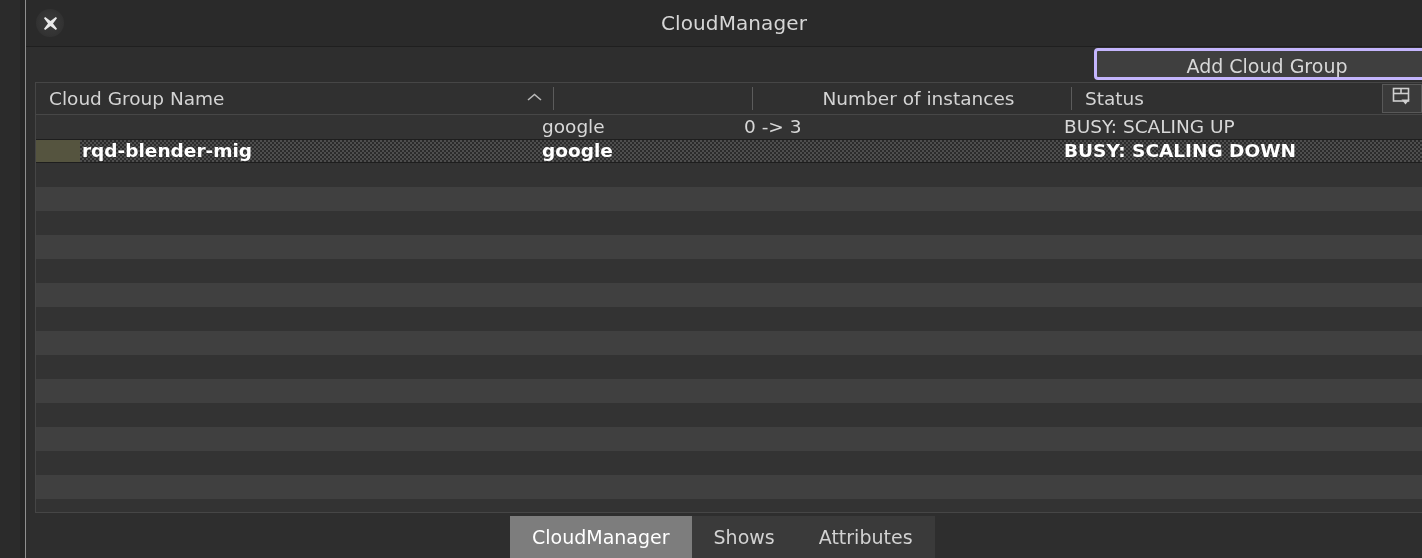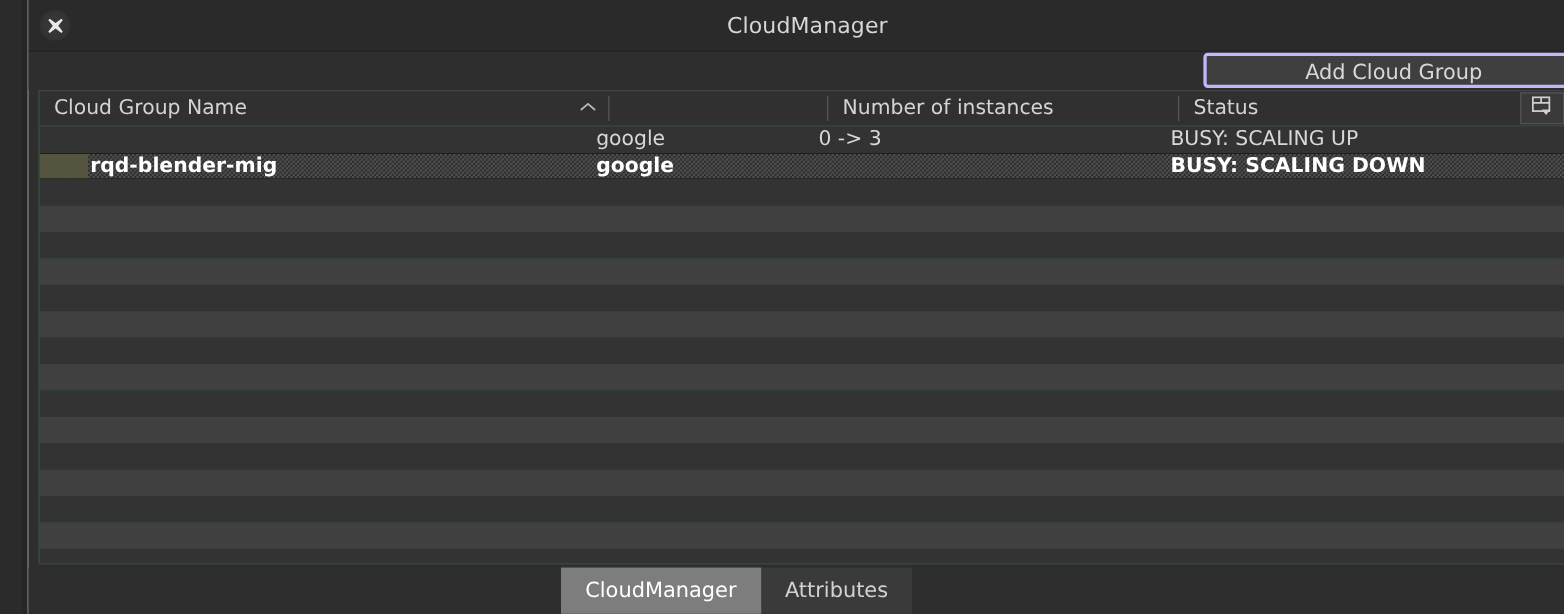--- a/index.html
+++ b/index.html
@@ -282,21 +282,21 @@
       </div>
       <div id="sort-indicator">
         <svg width="17" height="11" viewBox="0 0 17 11">
           <path d="M2 8 L8.5 2.5 L15 8" stroke="#b9b9b9" stroke-width="1.6" fill="none"></path>
         </svg>
       </div>
 
       <div class="th-divider" style="left:517px;"></div>
 
       <div class="th-divider" style="left:716px;"></div>
-      <div class="th" style="left:717px;width:318px;">
+      <div class="th" style="left:717px;width:318px;text-align:center;">
         <span class="th-label">Number of instances</span>
       </div>
 
       <div class="th-divider" style="left:1035px;"></div>
       <div class="th" style="left:1036px;width:310px;">
         <span class="th-label">Status</span>
       </div>
 
       <div id="column-config-button">
         <span>
@@ -336,17 +336,18 @@
         <div class="row even"></div>
         <div class="row odd"></div>
         <div class="row even"></div>
         <div class="row odd"></div>
       </div>
   </div>
 
   <div id="tabbar">
     <div id="tabstrip">
         <div class="tab active">CloudManager</div>
+        <div class="tab">Shows</div>
         <div class="tab">Attributes</div>
       </div>
   </div>
 
 </div>
 
 </body></html>

